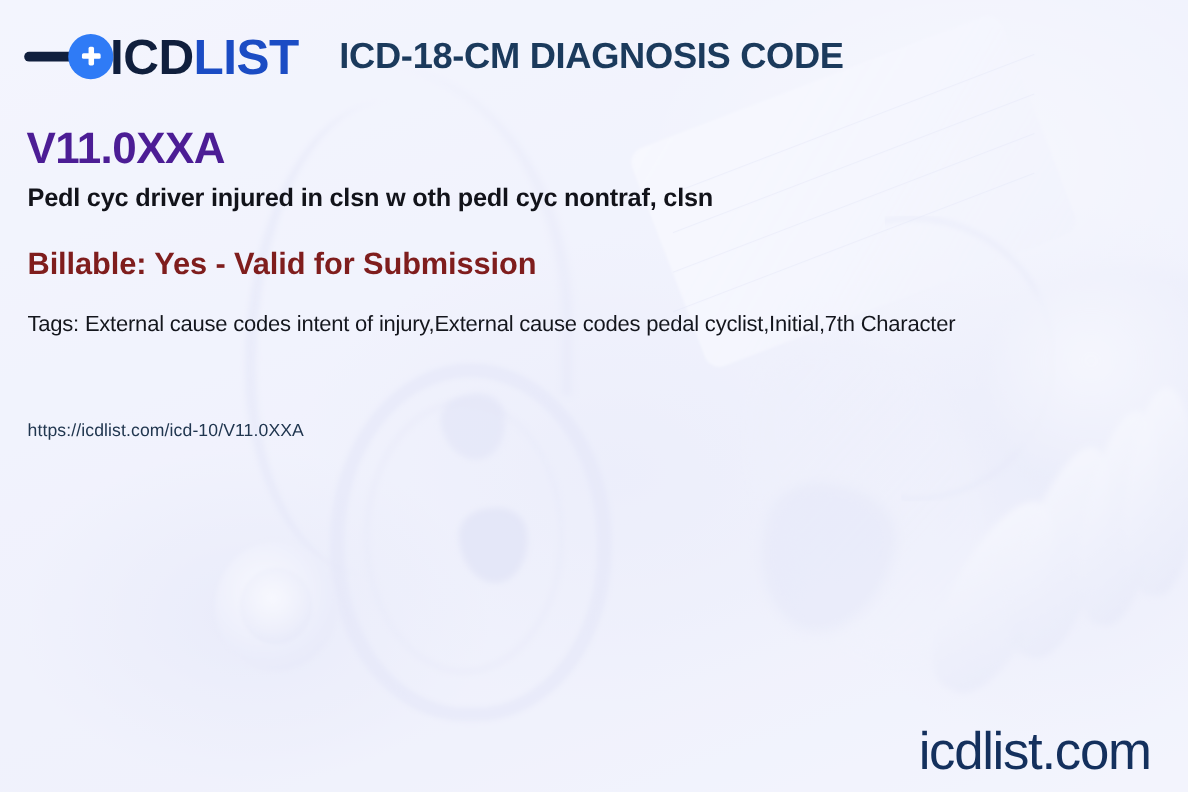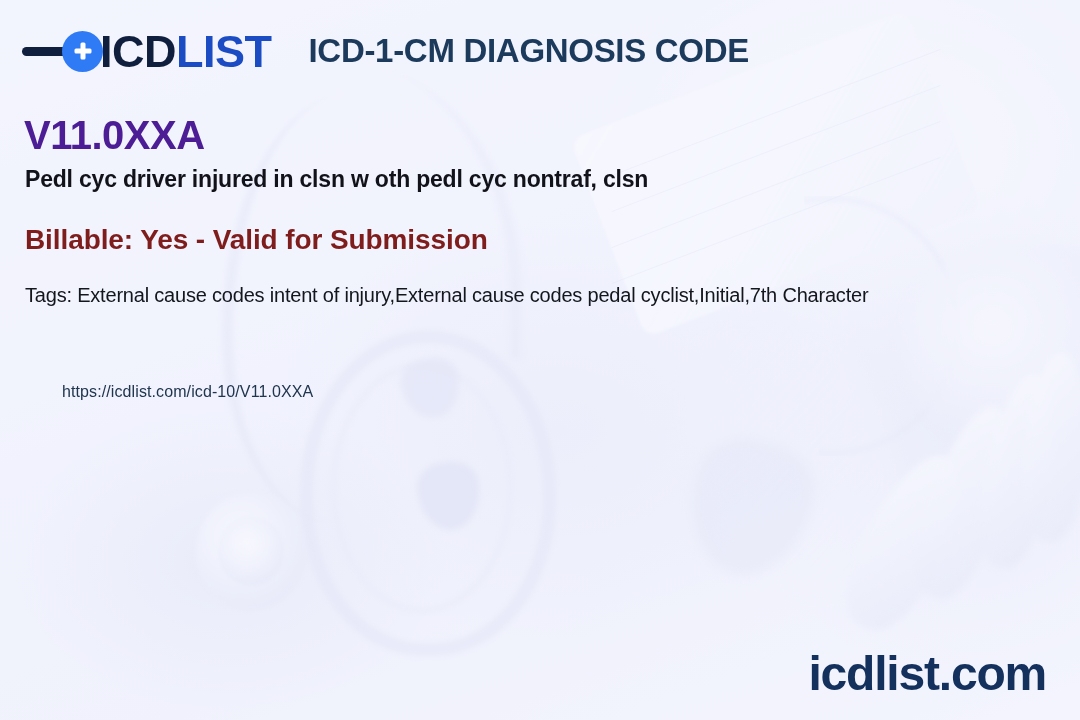--- a/index.html
+++ b/index.html
@@ -334,29 +334,28 @@
     overflow: hidden;
   }
   .source-url {
     position: absolute;
     left: 25px;
     top: 383px;
     font-size: 16px;
     color: #20364f;
     letter-spacing: 0.1px;
     white-space: nowrap;
-    margin-left: 37px;
   }
 
   .watermark {
     position: absolute;
     right: 34px;
-    bottom: 22px;
+    bottom: 12px;
     font-size: 48px;
-    font-weight: bold;
+    font-weight: normal;
     color: #14305d;
     letter-spacing: -1.2px;
     line-height: 1;
     white-space: nowrap;
   }
 </style>
 </head>
 <body>
 
 <div class="card">
@@ -391,21 +390,21 @@
   </div>
 
   <div class="content">
 
     <div class="header">
       <div class="logo">
         <span class="logo-dash"></span>
         <span class="logo-badge"></span>
         <span class="logo-wordmark"><span class="logo-icd">ICD</span><span class="logo-list">LIST</span></span>
       </div>
-      <div class="header-title">ICD-1-CM DIAGNOSIS CODE</div>
+      <div class="header-title">ICD-18-CM DIAGNOSIS CODE</div>
     </div>
 
     <div class="code-title">V11.0XXA</div>
     <div class="code-desc">Pedl cyc driver injured in clsn w oth pedl cyc nontraf, clsn</div>
     <div class="billable">Billable: Yes - Valid for Submission</div>
     <div class="tags">Tags: External cause codes intent of injury,External cause codes pedal cyclist,Initial,7th Character</div>
     <div class="source-url">https://icdlist.com/icd-10/V11.0XXA</div>
 
     <div class="watermark">icdlist.com</div>
   </div>

